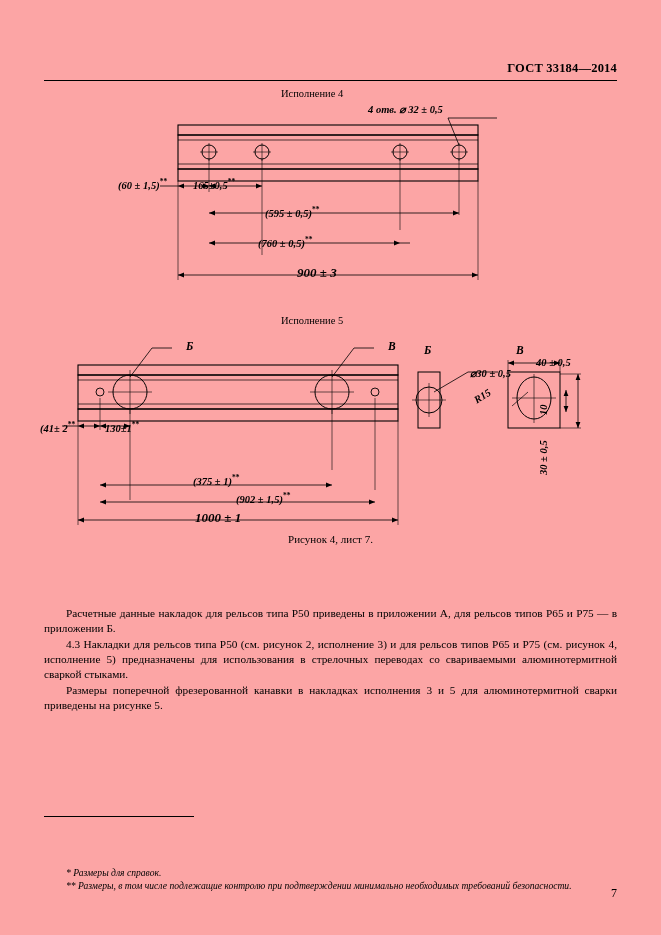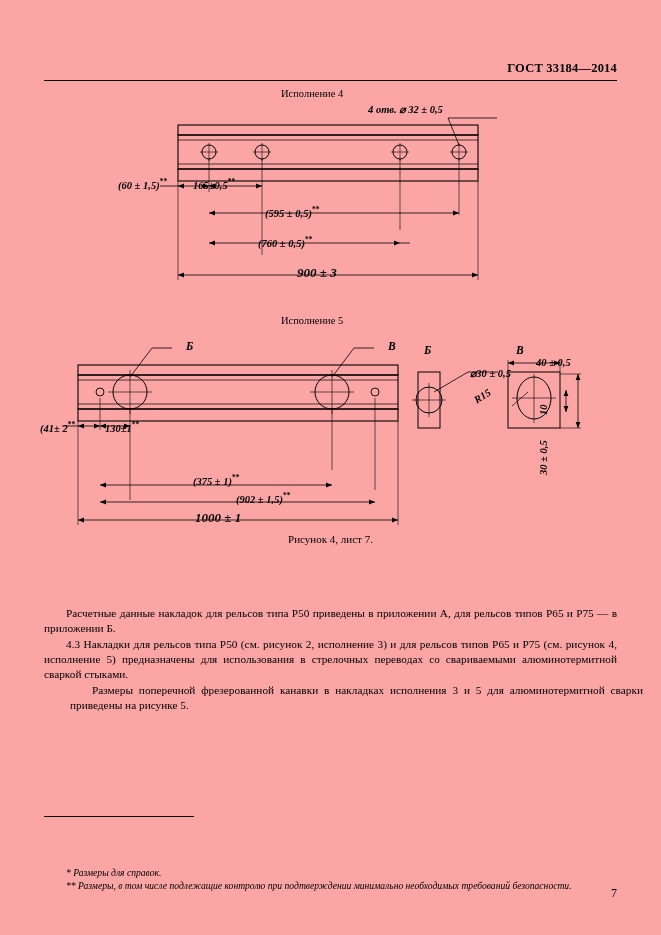--- a/index.html
+++ b/index.html
@@ -353,21 +353,21 @@
   <div class="dim" style="left:195px; top:510px; font-size:13px;">1000 ± 1</div>
 
   <div class="fig-caption" style="top:533px;">Рисунок 4, лист 7.</div>
 
   <div class="body-text" style="top:606px;">
     <p>Расчетные данные накладок для рельсов типа Р50 приведены в приложении А, для рельсов типов Р65 и Р75 — в приложении Б.</p>
   </div>
   <div class="body-text" style="top:637px;">
     <p>4.3 Накладки для рельсов типа Р50 (см. рисунок 2, исполнение 3) и для рельсов типов Р65 и Р75 (см. рисунок 4, исполнение 5) предназначены для использования в стрелочных переводах со свариваемыми алюминотермитной сваркой стыками.</p>
   </div>
-  <div class="body-text" style="top:683px;margin-left:26px;">
+  <div class="body-text" style="top:683px;">
     <p>Размеры поперечной фрезерованной канавки в накладках исполнения 3 и 5 для алюминотермитной сварки приведены на рисунке 5.</p>
   </div>
 
   <div class="footnote-rule"></div>
   <div class="footnotes">
     <p class="ind">* Размеры для справок.</p>
     <p class="ind">** Размеры, в том числе подлежащие контролю при подтверждении минимально необходимых требований безопасности.</p>
   </div>
 
   <div class="page-number">7</div>

